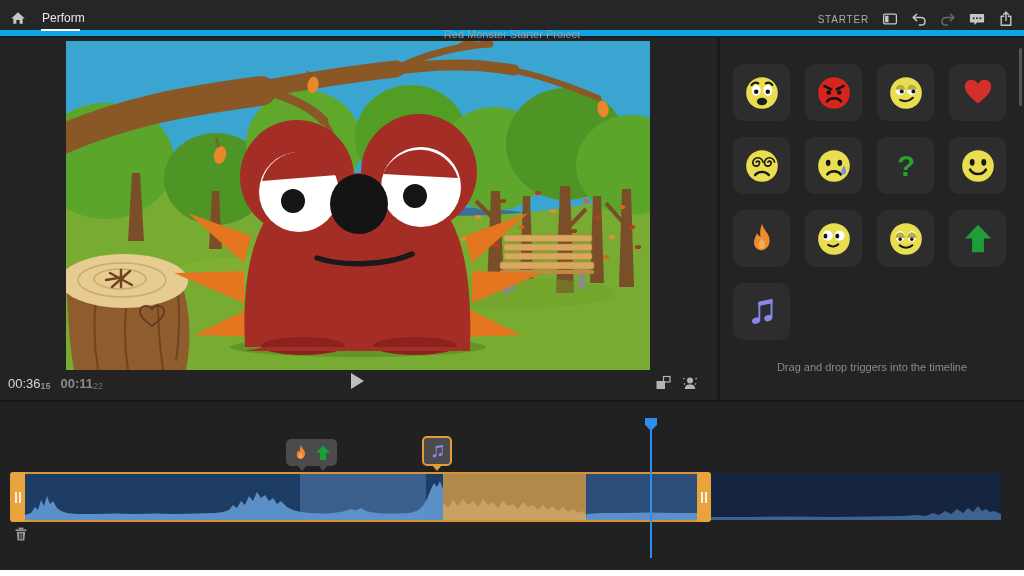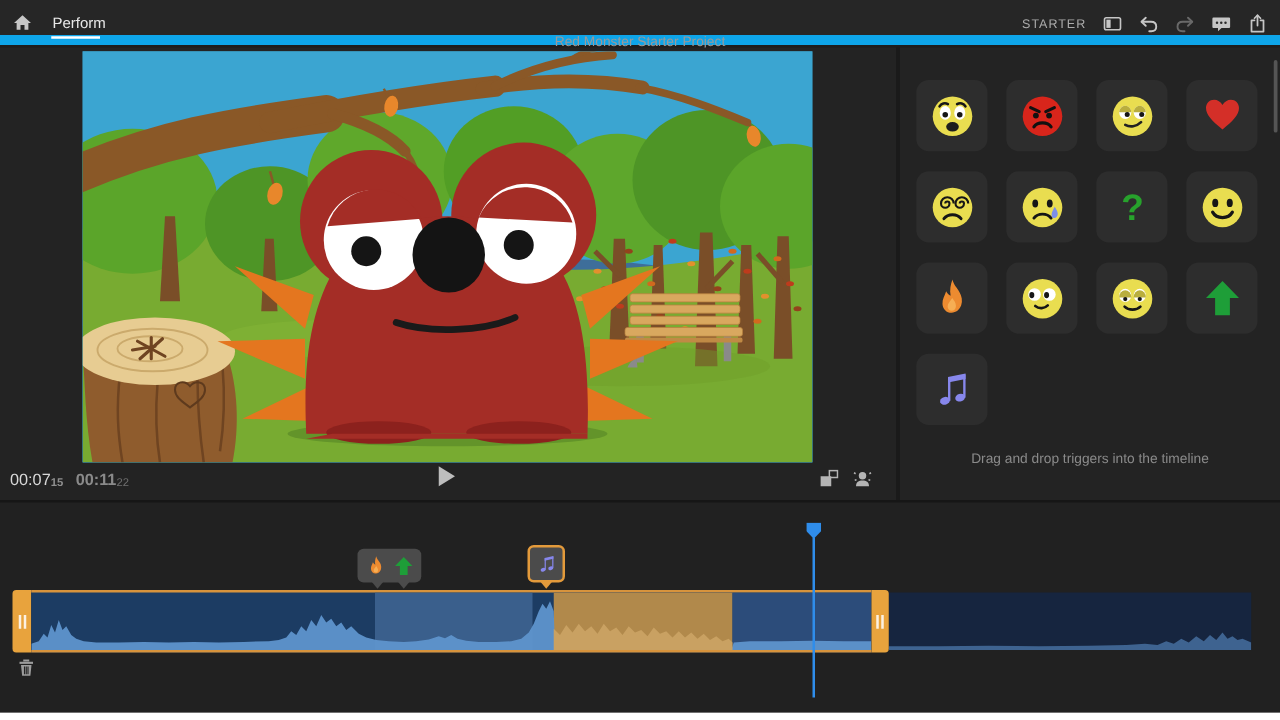--- a/index.html
+++ b/index.html
@@ -1,20 +1,20 @@
 <!DOCTYPE html>
 <html><head>
 <meta charset="utf-8">
 <style>
   html,body{margin:0;padding:0;background:#ffffff;}
   body{width:1024px;height:576px;position:relative;font-family:"Liberation Sans",sans-serif;overflow:hidden;}
   .app{position:absolute;left:0;top:0;width:1024px;height:570px;background:#1d1d1d;overflow:hidden;}
 
   
-  .topbar{position:absolute;left:0;top:0;width:1024px;height:36px;background:#262626;border-bottom:8px solid #0ea5e9;box-sizing:border-box;}
+  .topbar{position:absolute;left:0;top:0;width:1024px;height:36px;background:#262626;border-bottom:6px solid #0ea5e9;box-sizing:border-box;}
   .home-btn{position:absolute;left:10px;top:10px;width:16px;height:16px;}
   .tab{position:absolute;left:42px;top:11px;font-size:12px;color:#e8e8e8;}
   .tab-underline{position:absolute;left:41px;top:29px;width:39px;height:2px;background:#ffffff;}
   .win-title{position:absolute;left:50%;top:28px;transform:translateX(-50%);font-size:11px;color:#9a9a9a;white-space:nowrap;text-align:center;}
   .tb-right{position:absolute;right:10px;top:2px;height:34px;display:flex;align-items:center;gap:13px;}
   .plan{font-size:10px;letter-spacing:.8px;color:#ababab;}
   .tb-ic{width:16px;height:16px;display:inline-block;}
 
   
   .stage-panel{position:absolute;left:0;top:38px;width:717px;height:362px;background:#232323;}
@@ -257,21 +257,21 @@
           <circle cx="355" cy="146" r="40" fill="#ffffff"></circle>
           <path d="M317 133 A40 40 0 0 1 392 137 Z" fill="#A42D26"></path>
           <circle cx="349" cy="155" r="12" fill="#151515"></circle>
           <ellipse cx="293" cy="163" rx="29" ry="30" fill="#141414"></ellipse>
           <path d="M251 217 C 278 226 322 224 346 213" stroke="#1A1A1A" stroke-width="5.5" fill="none" stroke-linecap="round"></path>
         </g>
       </svg>
     </div>
 
     <div class="tc">
-      <span>00:07</span><span class="frames">15</span><span class="total">00:11</span><span class="total-frames">22</span>
+      <span>00:36</span><span class="frames">15</span><span class="total">00:11</span><span class="total-frames">22</span>
     </div>
     <div class="play-btn"></div>
     <div class="pc-icons">
       <span class="pc-ic">
         <svg viewBox="0 0 16 16">
             <rect x="8.5" y="1.5" width="6.5" height="5.5" fill="none" stroke="#B4B4B4" stroke-width="1.2"></rect>
             <rect x="1.5" y="6" width="8.5" height="8" fill="#B4B4B4"></rect>
           </svg>
       </span>
       <span class="pc-ic">

